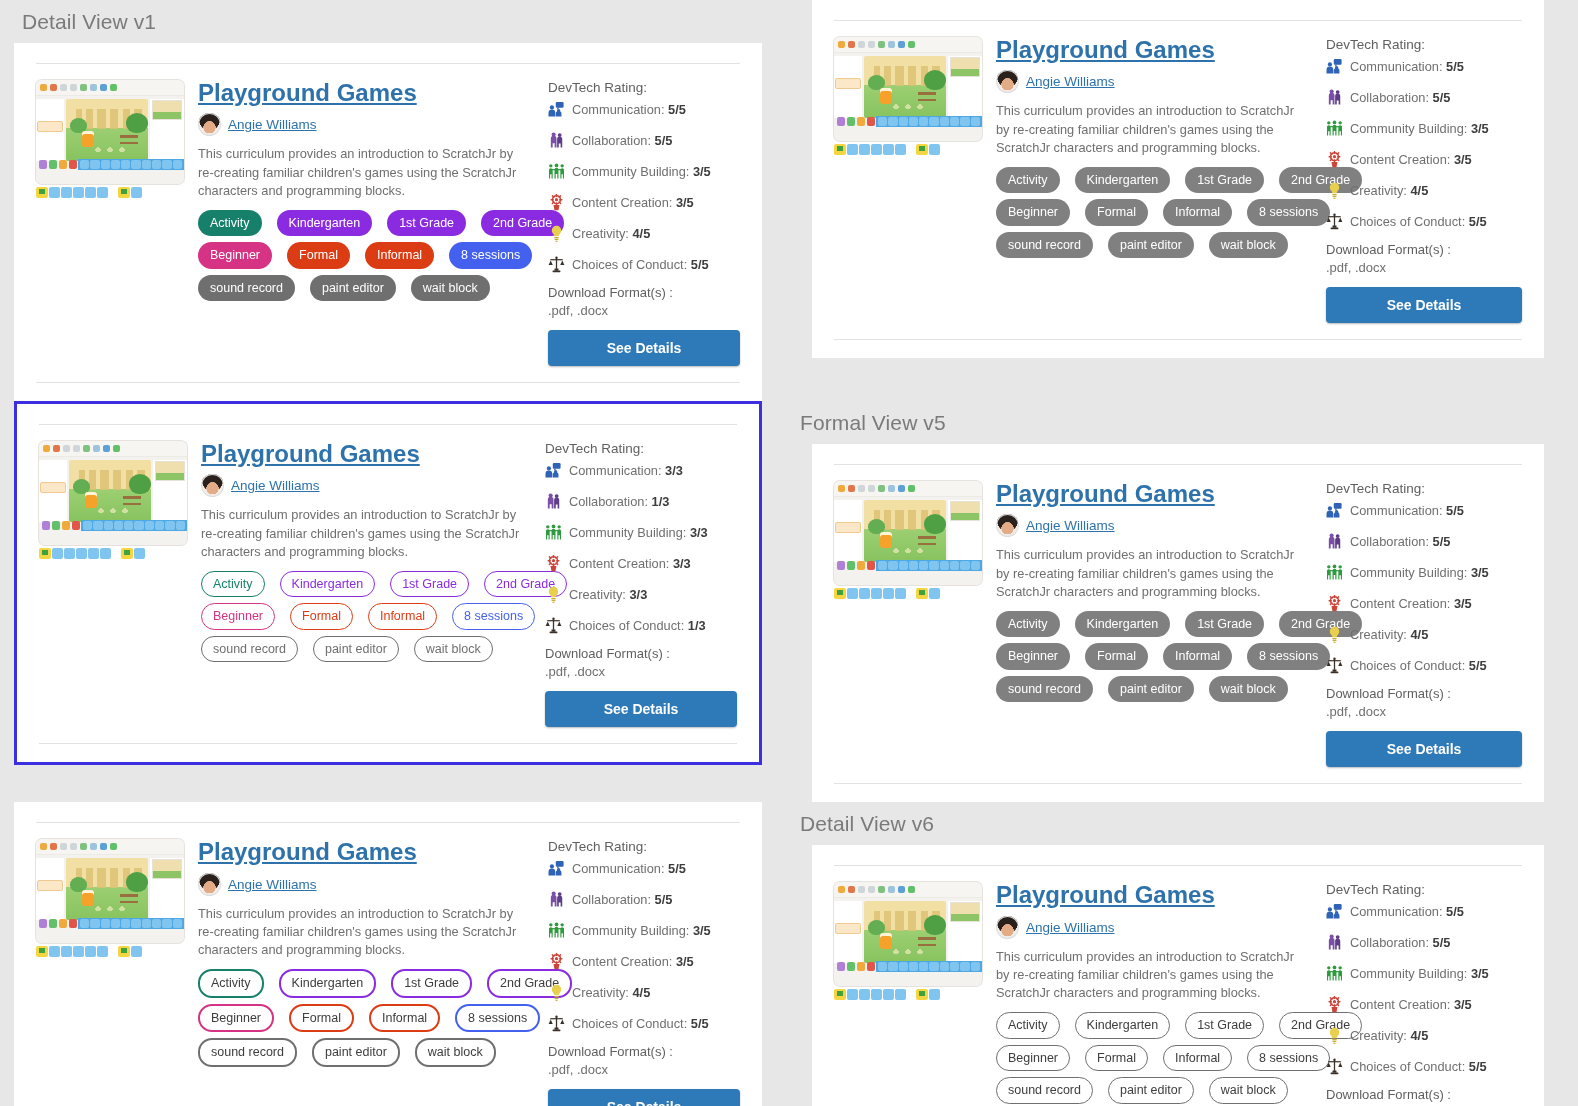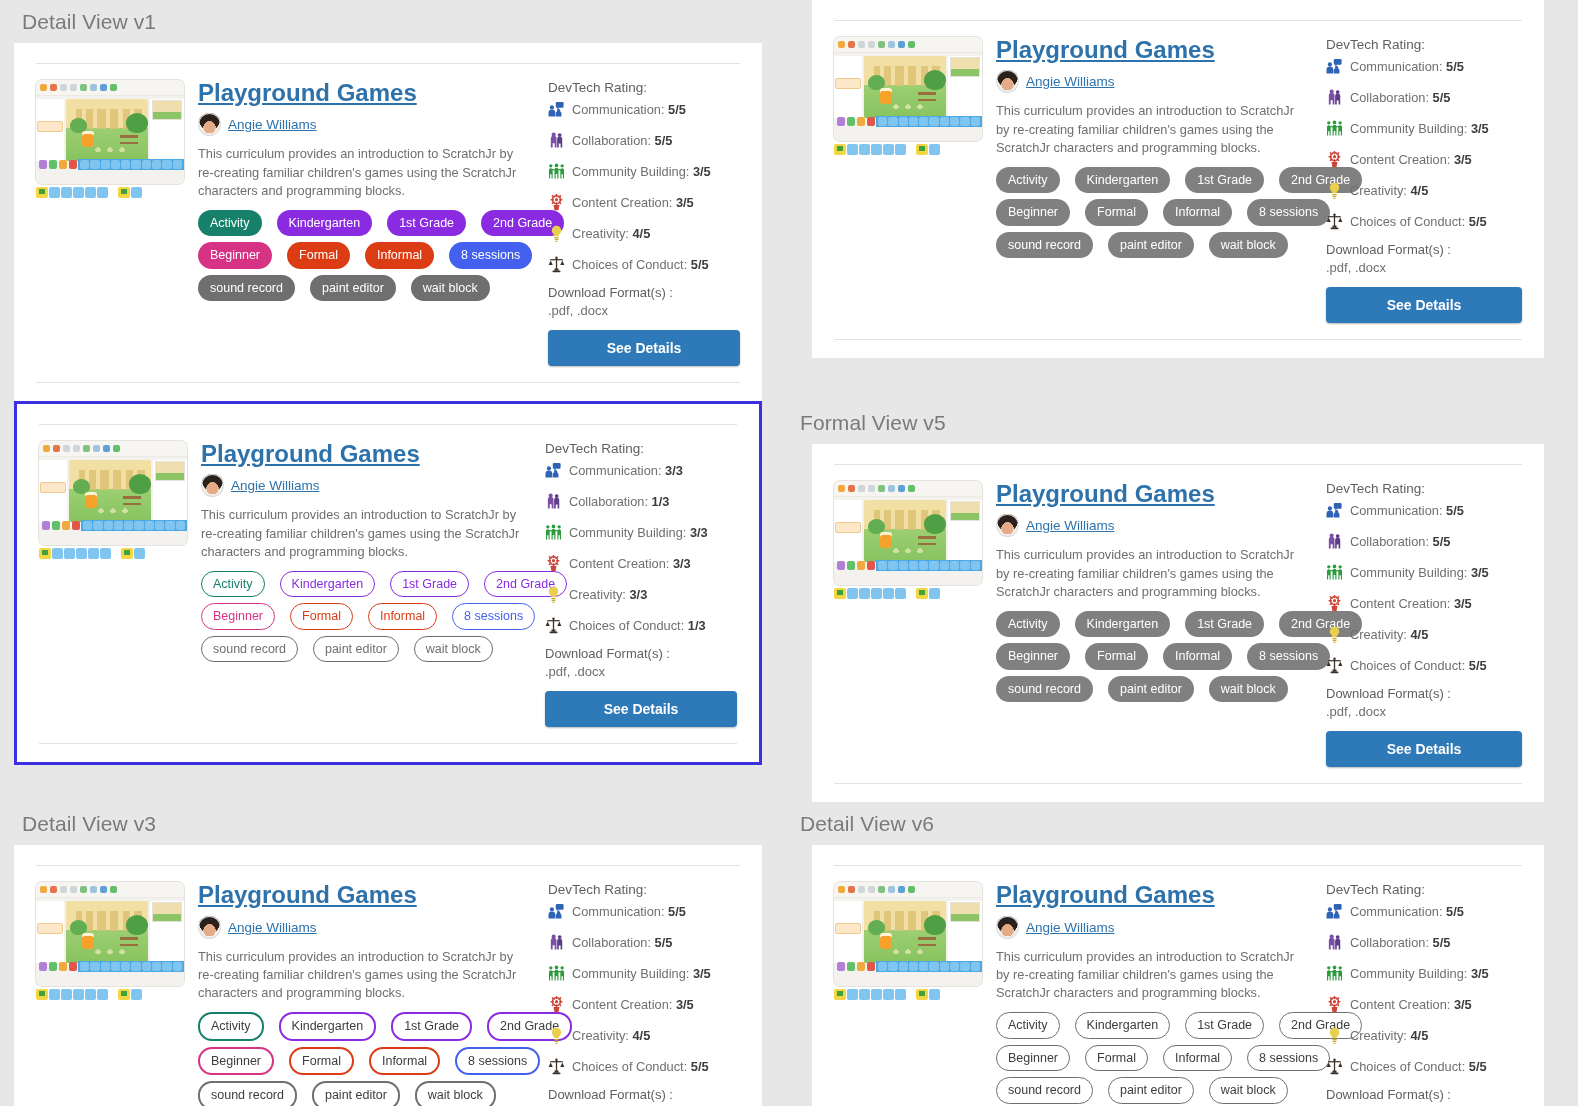--- a/index.html
+++ b/index.html
@@ -898,21 +898,20 @@
     <button class="btn">See Details</button>
   </div>
         </div>
         <div class="rule" style="margin:16px 0 0 0"></div>
       </div>
     </div>
   </div>
     </div>
     <div class="col-left">
       <div class="cell">
-    <div class="section-title">Detail View v3</div>
     <div class="panel ">
       <div class="panel-inner">
         <div class="rule top" style="margin:0 0 16px 0"></div>
         <div class="row">
 
   <div class="thumb-wrap">
     <div class="sj">
       <div class="sj-top">
                     <span class="sj-dot" style="background:#f0a93c"></span>
                     <span class="sj-dot" style="background:#e2764a"></span>

